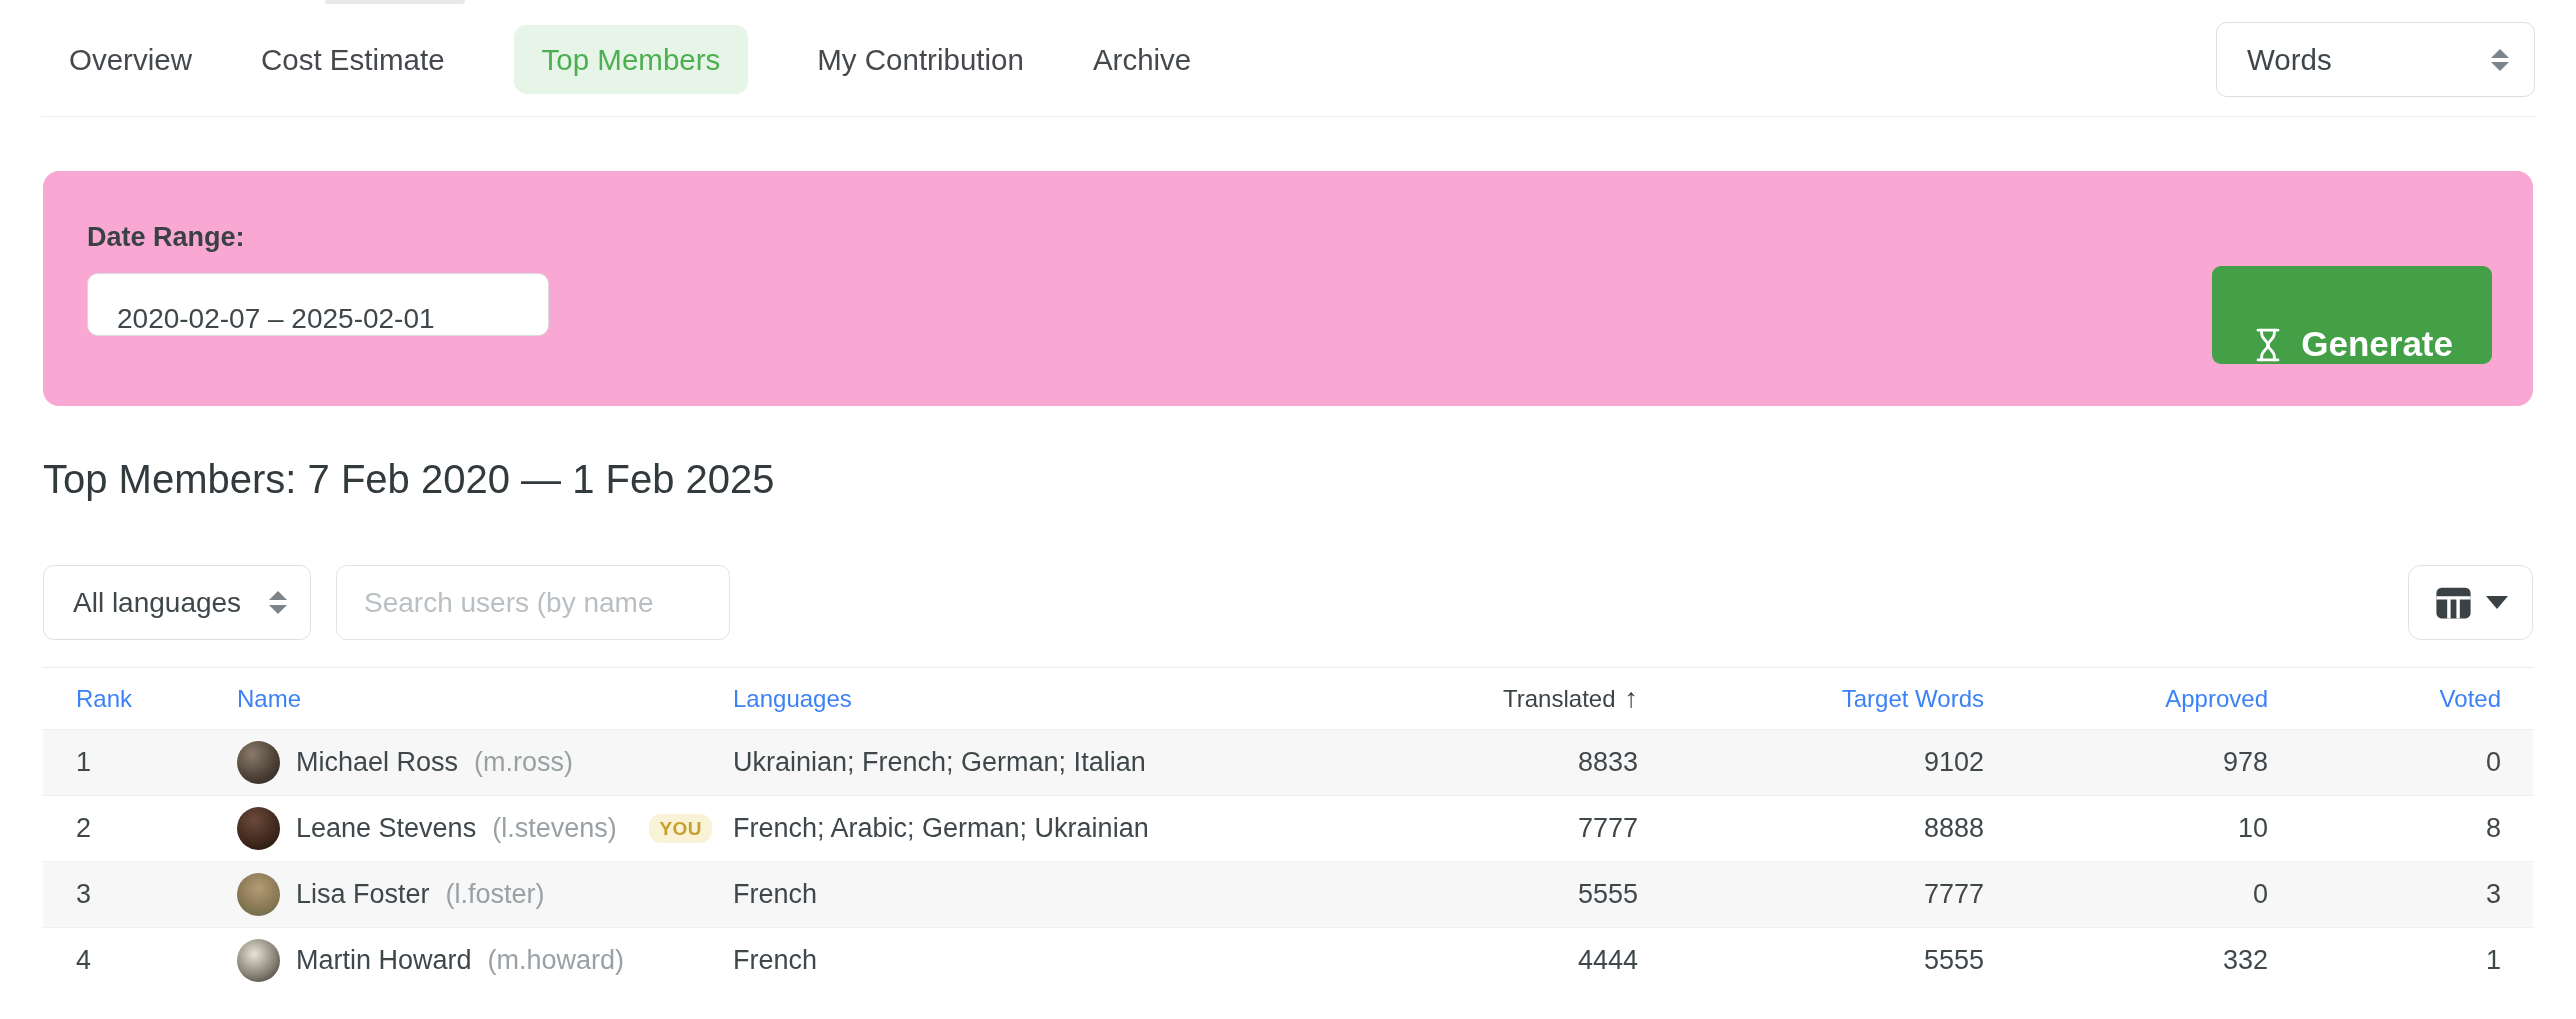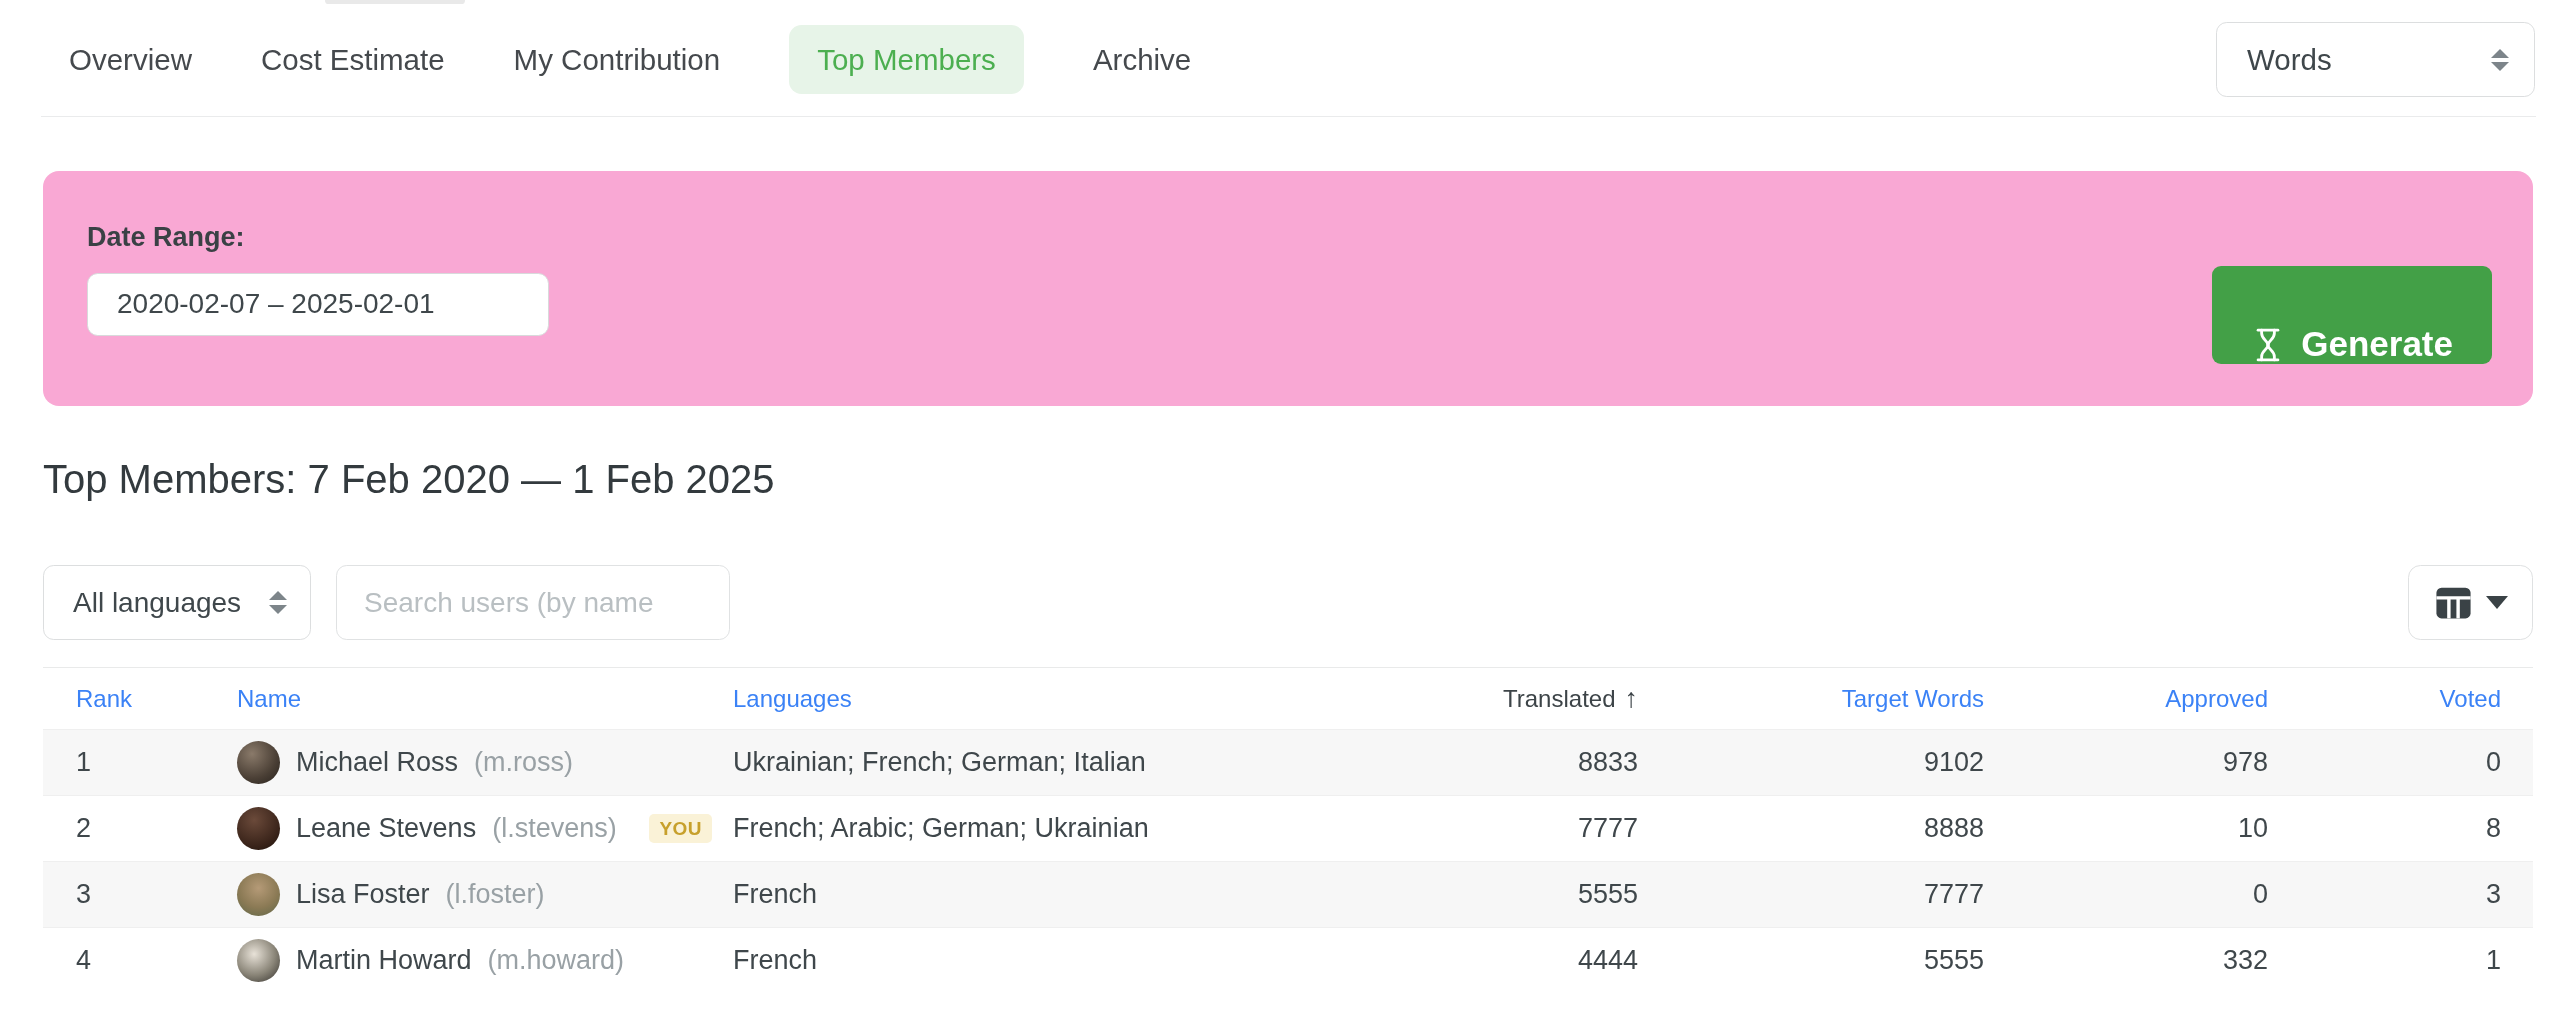--- a/index.html
+++ b/index.html
@@ -25,21 +25,21 @@
   .sel-arrows i { width:0; height:0; border-left:9px solid transparent; border-right:9px solid transparent; display:block; }
   .sel-arrows .up   { border-bottom:9.8px solid #7d858a; }
   .sel-arrows .down { border-top:9.8px solid #7d858a; }
   .tabs-divider { border:none; border-top:1.8px solid #eaebec; margin:18px 40px 0 41px; }
 
   
   .panel { position:relative; margin:54px 43px 0; height:235px; background:#f9a8d4;
            border-radius:16px; padding:51px 41px 0 44px; }
   .date-label { display:block; font-size:27px; font-weight:bold; color:#3a4145; }
   .date-input { margin-top:19.7px; width:462px; height:63px; background:#fff;
-                border:1.8px solid #d8dadb; border-radius:10.7px; display:flex; align-items:center;
+                border:1.8px solid #d8dadb; border-radius:10.7px; display:flex; align-items:flex-end;
                 padding:0 29px; font-size:28px; color:#3f474b; cursor:pointer; }
   .generate-btn { position:absolute; right:41px; top:95px; height:98px; padding:0 39px;
                   background:#43a047; border:none; border-radius:9px; color:#fff;
                   font-size:35px; font-weight:bold; font-family:inherit; cursor:pointer;
                   display:flex; align-items:flex-end; gap:16px; }
 
   
   .report-heading { margin:51px 43px 0; font-size:40px; font-weight:500; color:#333a3e; }
 
   
@@ -69,35 +69,35 @@
   .tbody .trow:nth-child(odd) { background:#f7f7f7; }
   .cell-name { display:flex; align-items:center; gap:16px; }
   .avatar { width:43px; height:43px; border-radius:50%; flex:0 0 43px; }
   .trow:nth-child(1) .avatar { background:radial-gradient(circle at 35% 30%,#8a7a6a,#4a3f35 60%,#26211c); }
   .trow:nth-child(2) .avatar { background:radial-gradient(circle at 40% 30%,#6b4a3a,#3a241a 65%,#1c110b); }
   .trow:nth-child(3) .avatar { background:radial-gradient(circle at 50% 35%,#b59a77,#8b7a55 55%,#5e6647); }
   .trow:nth-child(4) .avatar { background:radial-gradient(circle at 40% 35%,#e8e2d8,#8a8578 55%,#2e2c28); }
   .uname { color:#99a1a5; }
   .you-badge { display:inline-block; margin-left:16px; background:#faf2d7; color:#c7a02c;
                font-size:19px; font-weight:bold; letter-spacing:0.4px; padding:5.4px 10.7px;
-               border-radius:5px; line-height:1; }
+               border-radius:12px; line-height:1; }
 </style>
 </head>
 <body>
 
 <div class="page">
 
   <div class="top-partial"></div>
 
   <div class="tabbar">
     <nav class="tabs">
       <button class="tab">Overview</button>
       <button class="tab">Cost Estimate</button>
+      <button class="tab active">Top Members</button>
       <button class="tab">My Contribution</button>
-      <button class="tab active">Top Members</button>
       <button class="tab">Archive</button>
     </nav>
     <div class="select-box unit-select">
       <span>Words</span>
       <span class="sel-arrows">
           <i class="up"></i>
           <i class="down"></i>
         </span>
     </div>
   </div>

